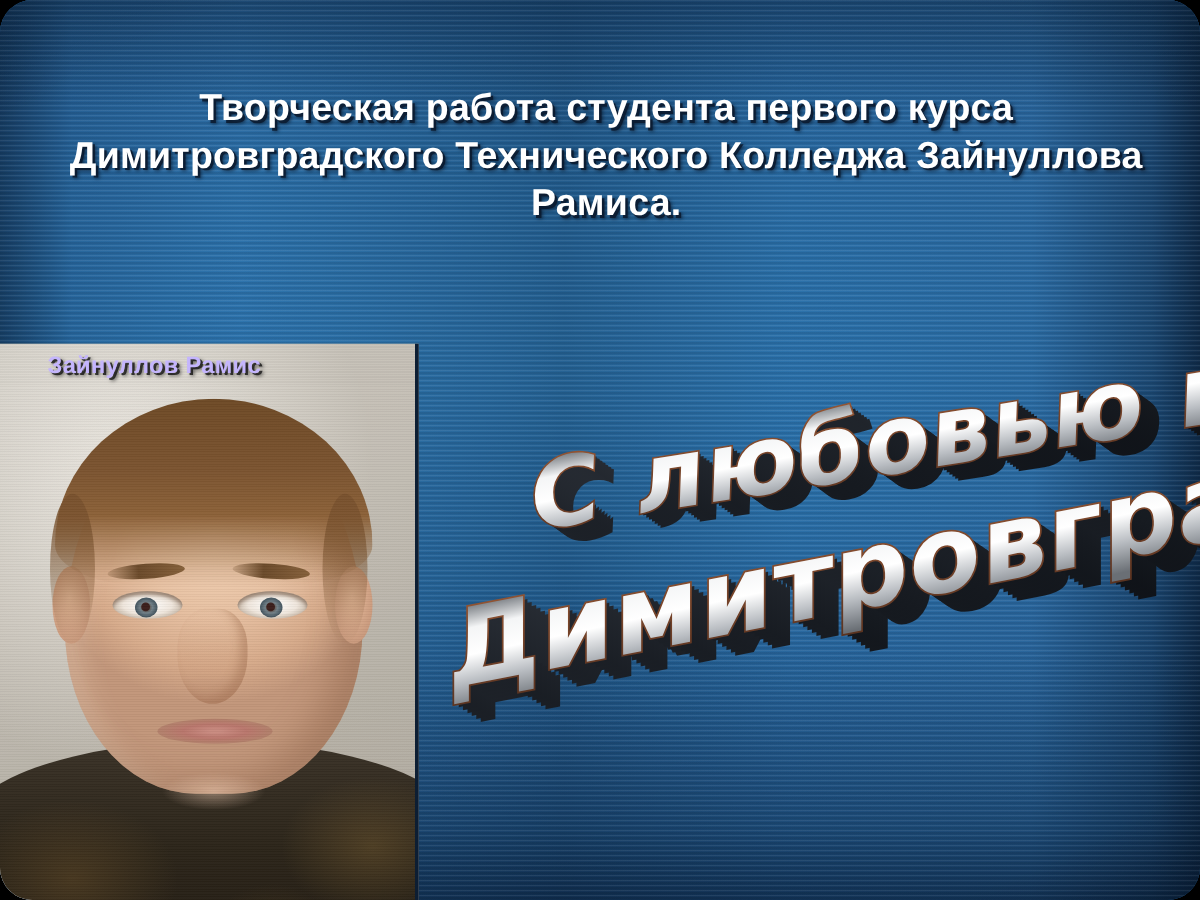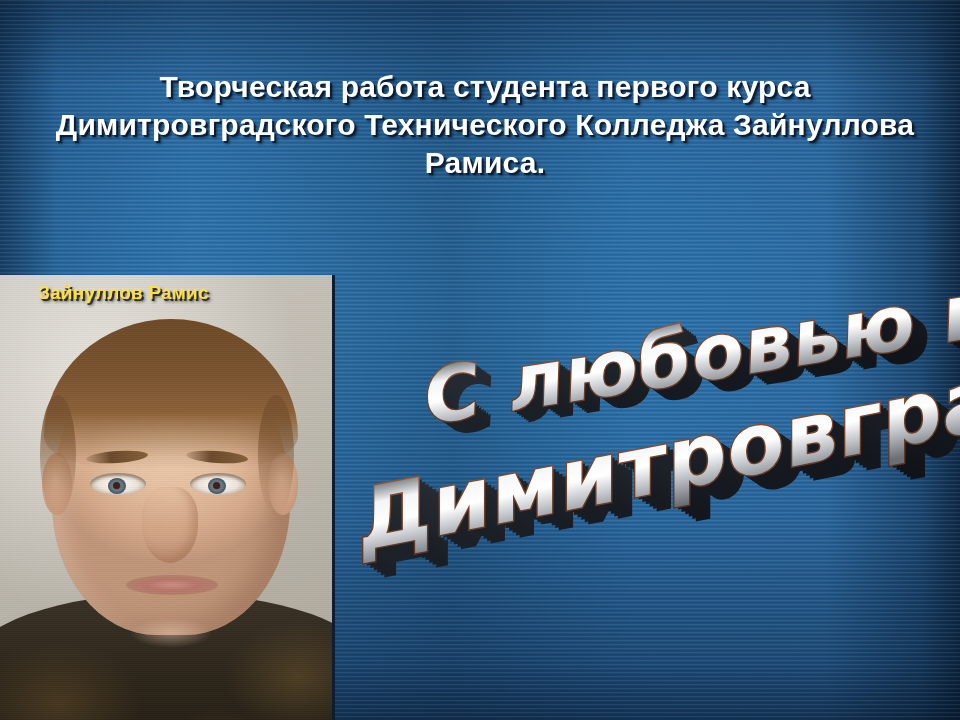--- a/index.html
+++ b/index.html
@@ -7,20 +7,21 @@
     padding: 0;
     background: #000;
   }
   #slide {
     position: relative;
     width: 960px;
     height: 720px;
     overflow: hidden;
     font-family: "Liberation Sans", sans-serif;
     background: #1d5a92;
+    border-radius: 26px;
   }
 
   
   .bg-base {
     position: absolute; inset: 0;
     background:
       radial-gradient(120% 90% at 42% 42%, #2f7ab5 0%, #2a6fa8 25%, #255f95 50%, #1d4f80 75%, #174063 100%);
   }
   .bg-grad-h {
     position: absolute; inset: 0;
@@ -216,21 +217,21 @@
     position: absolute; inset: 0;
     background: repeating-linear-gradient(to bottom, rgba(0,0,0,0.035) 0 1px, rgba(255,255,255,0.02) 1px 2px);
     pointer-events: none;
   }
 
   
   .photo-caption {
     position: absolute;
     left: 38px;
     top: 282px;
-    color: #fde047;
+    color: #c4b5fd;
     font-weight: bold;
     font-size: 19px;
     letter-spacing: 0.2px;
     text-shadow: 2px 2px 0 rgba(20,20,20,0.8), 3px 3px 3px rgba(0,0,0,0.55);
     z-index: 5;
   }
 
   
   .wordart {
     position: absolute;

